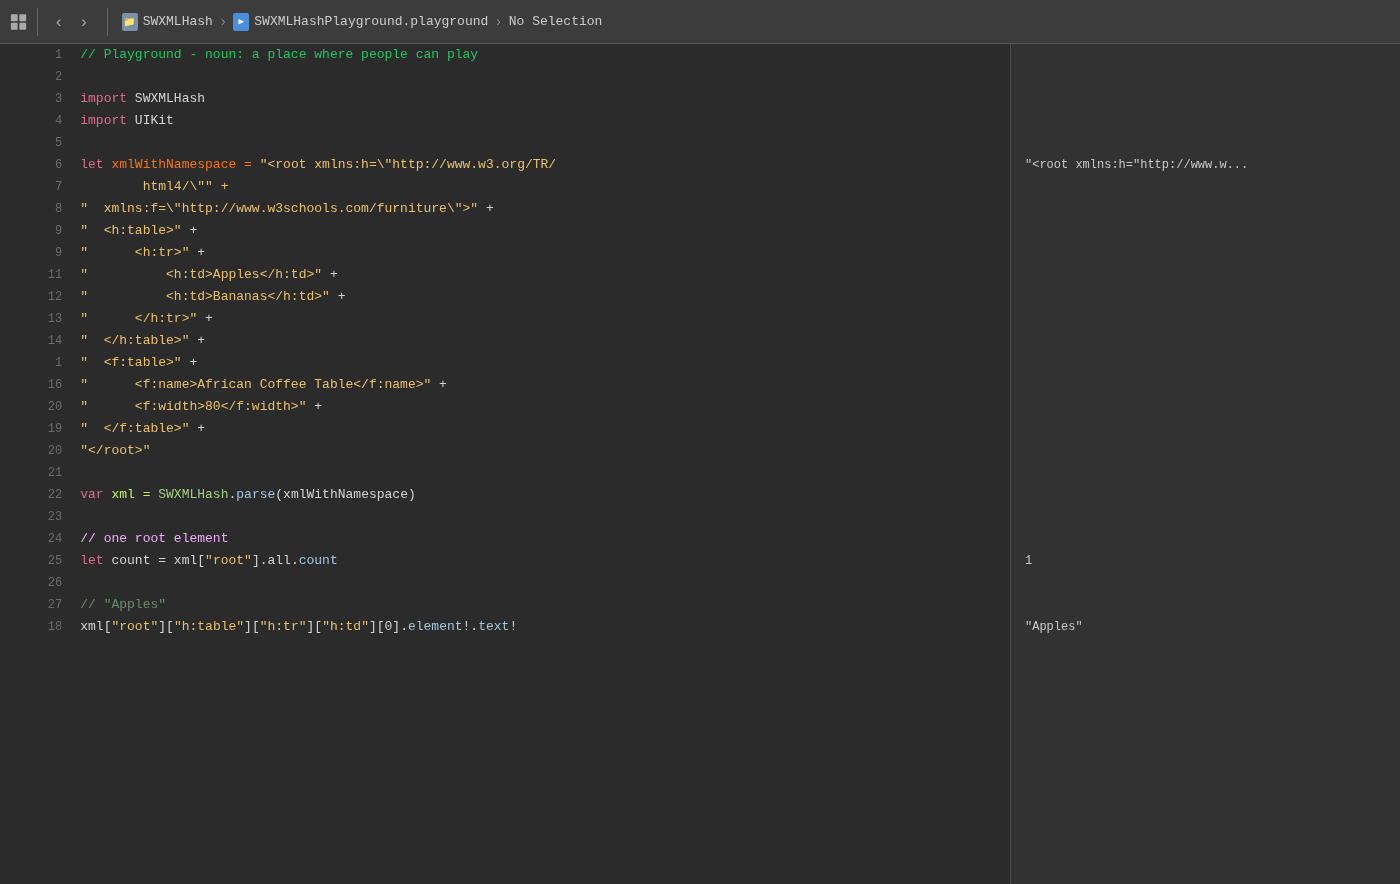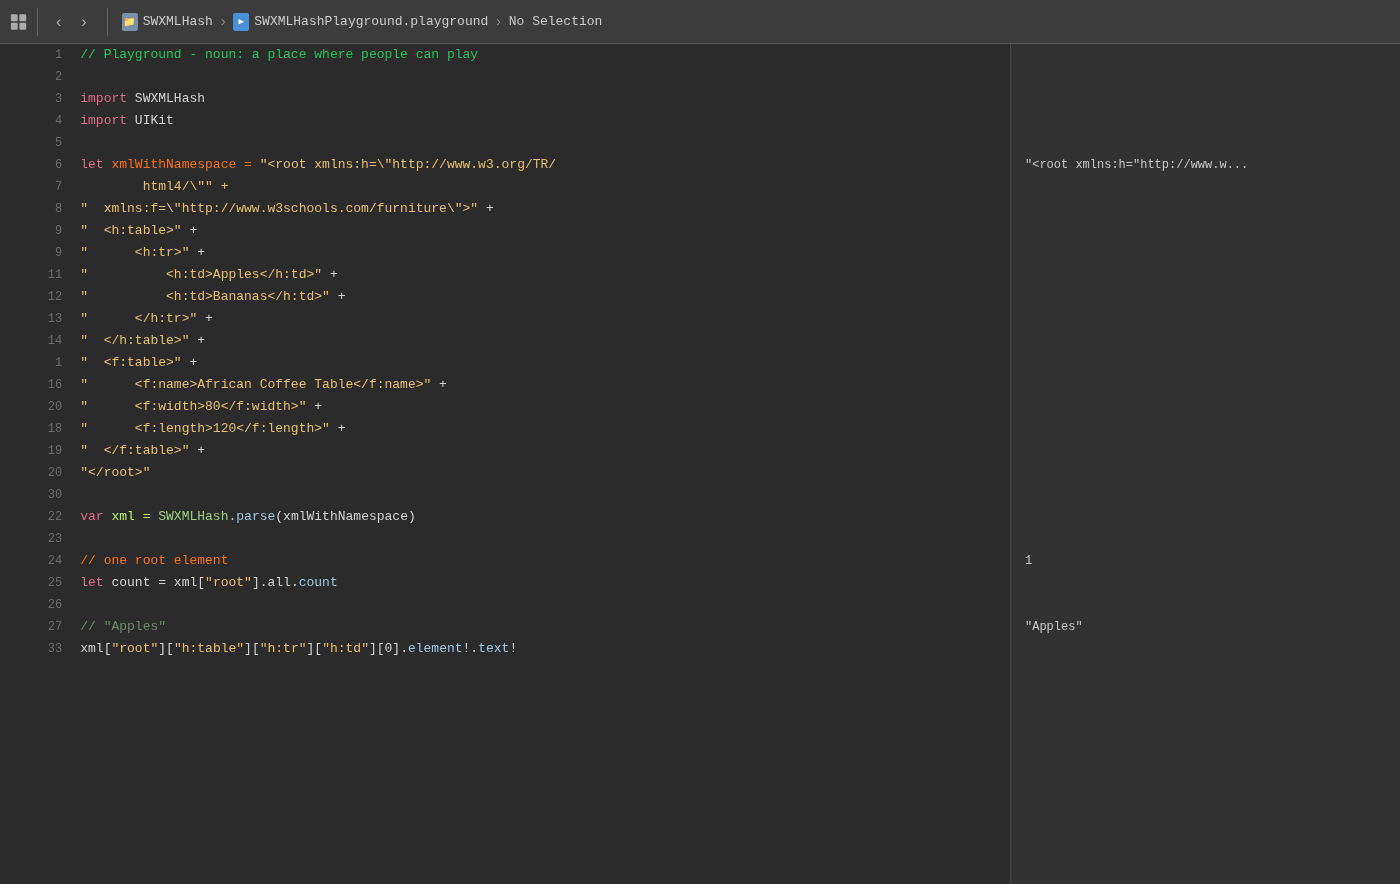--- a/index.html
+++ b/index.html
@@ -259,61 +259,57 @@
         </div>
         <div class="code-line">
           <div class="line-number">16</div>
           <div class="line-content"><span style="color:#e8c06c">"      &lt;f:name&gt;African Coffee Table&lt;/f:name&gt;"</span> <span style="color:#d4d4d4">+</span></div>
         </div>
         <div class="code-line">
           <div class="line-number">20</div>
           <div class="line-content"><span style="color:#e8c06c">"      &lt;f:width&gt;80&lt;/f:width&gt;"</span> <span style="color:#d4d4d4">+</span></div>
         </div>
         <div class="code-line">
-          <div class="line-number">18</div>
-          <div class="line-content"><span style="color:#e8c06c">"      &lt;f:length&gt;120&lt;/f:length&gt;"</span> <span style="color:#d4d4d4">+</span></div>
-        </div>
-        <div class="code-line">
           <div class="line-number">19</div>
           <div class="line-content"><span style="color:#e8c06c">"  &lt;/f:table&gt;"</span> <span style="color:#d4d4d4">+</span></div>
         </div>
         <div class="code-line">
           <div class="line-number">20</div>
           <div class="line-content"><span style="color:#e8c06c">"&lt;/root&gt;"</span></div>
         </div>
         <div class="code-line">
-          <div class="line-number">30</div>
+          <div class="line-number">21</div>
           <div class="line-content"></div>
         </div>
         <div class="code-line">
           <div class="line-number">22</div>
           <div class="line-content"><span style="color:#e06c8c">var</span> <span style="color:#bef264">xml = </span><span style="color:#a0d080">SWXMLHash</span><span style="color:#d4d4d4">.</span><span style="color:#a0c8e0">parse</span><span style="color:#d4d4d4">(xmlWithNamespace)</span></div>
         </div>
         <div class="code-line">
           <div class="line-number">23</div>
           <div class="line-content"></div>
         </div>
         <div class="code-line">
           <div class="line-number">24</div>
-          <div class="line-content"><span style="color:#f97316">// one root element</span></div>
+          <div class="line-content"><span style="color:#f0abfc">// one root element</span></div>
         </div>
         <div class="code-line">
           <div class="line-number">25</div>
           <div class="line-content"><span style="color:#e06c8c">let</span> <span style="color:#d4d4d4">count = xml[</span><span style="color:#e8c06c">"root"</span><span style="color:#d4d4d4">].all.</span><span style="color:#a0c8e0">count</span></div>
         </div>
         <div class="code-line">
           <div class="line-number">26</div>
           <div class="line-content"></div>
         </div>
         <div class="code-line">
           <div class="line-number">27</div>
           <div class="line-content"><span style="color:#6c8a6c">// "Apples"</span></div>
         </div>
         <div class="code-line">
-          <div class="line-number">33</div>
+          <div class="line-number">18</div>
           <div class="line-content"><span style="color:#d4d4d4">xml[</span><span style="color:#e8c06c">"root"</span><span style="color:#d4d4d4">][</span><span style="color:#e8c06c">"h:table"</span><span style="color:#d4d4d4">][</span><span style="color:#e8c06c">"h:tr"</span><span style="color:#d4d4d4">][</span><span style="color:#e8c06c">"h:td"</span><span style="color:#d4d4d4">][0].</span><span style="color:#a0c8e0">element</span><span style="color:#d4d4d4">!.</span><span style="color:#a0c8e0">text</span><span style="color:#d4d4d4">!</span></div>
         </div>
       </div>
   </div>
 
   <div class="results-panel">
     <div class="result-rows" id="result-rows">
         <div class="result-row empty">&nbsp;</div>
         <div class="result-row empty">&nbsp;</div>
         <div class="result-row empty">&nbsp;</div>

